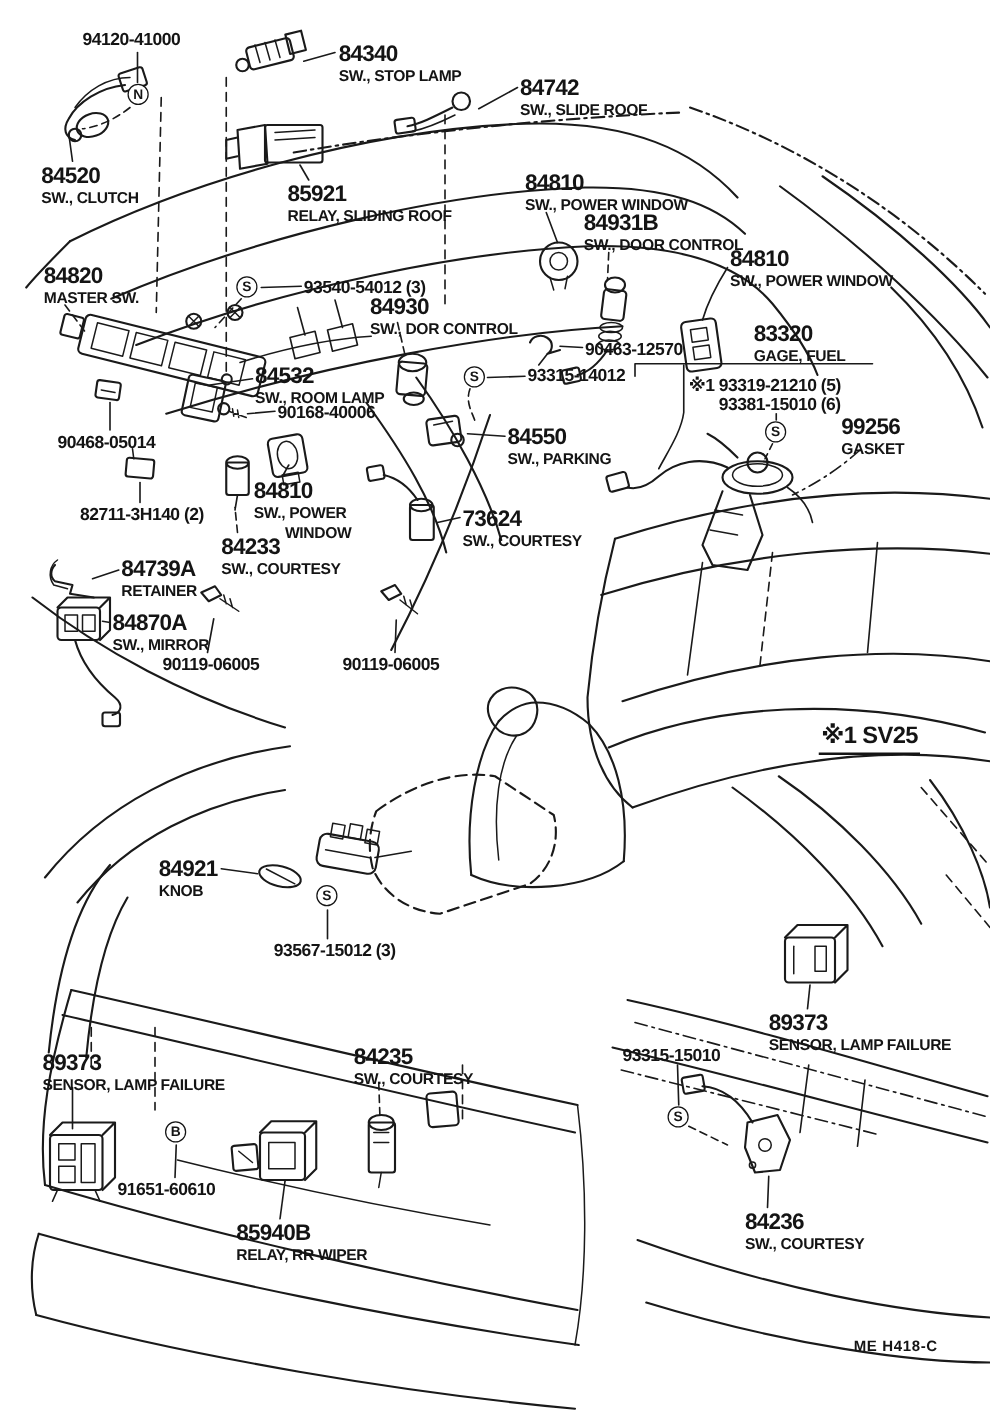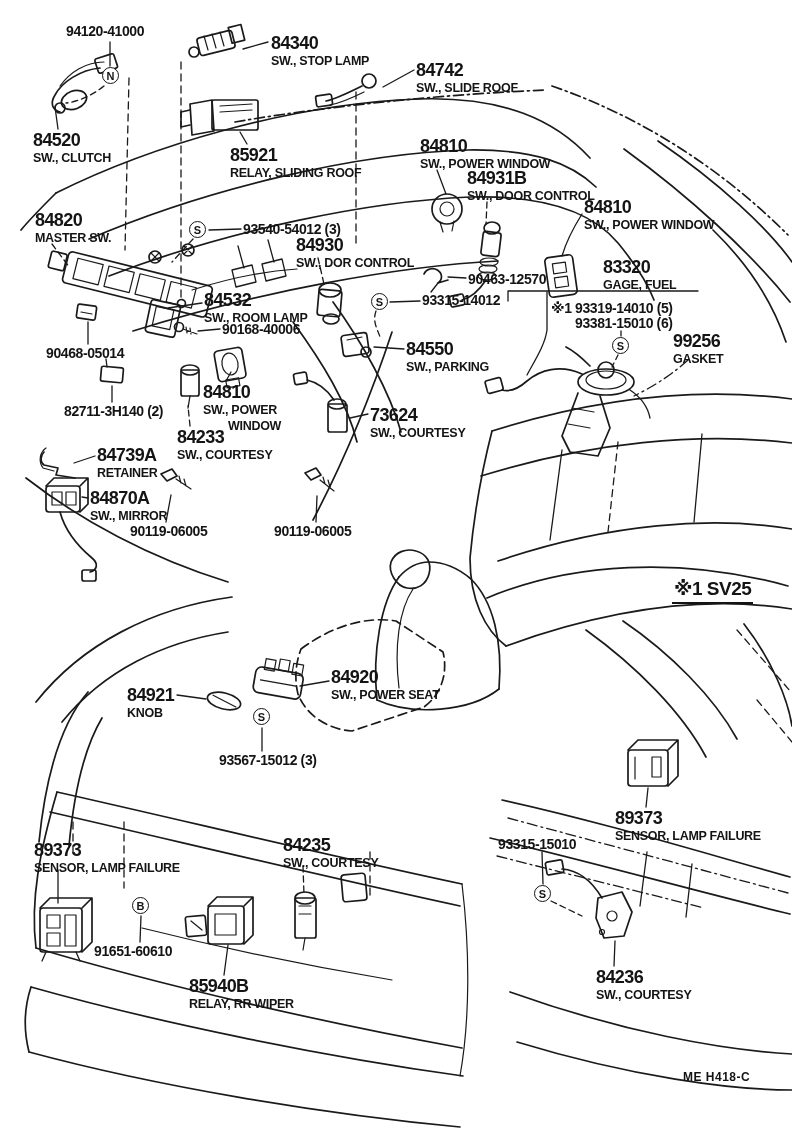--- a/index.html
+++ b/index.html
@@ -407,21 +407,21 @@
   <div class="lbl" style="left:204px;top:291px;">
     <div class="pn">84532</div>
     <div class="desc">SW., ROOM  LAMP</div>
   </div>
 
   <div class="lbl" style="left:422px;top:293px;">
     <div class="pnm">93315-14012</div>
   </div>
 
   <div class="lbl" style="left:551px;top:301px;">
-    <div class="pnm">※1 93319-14010 (5)</div>
+    <div class="pnm">※1 93319-21210 (5)</div>
   </div>
 
   <div class="lbl" style="left:575px;top:316px;">
     <div class="pnm">93381-15010 (6)</div>
   </div>
 
   <div class="lbl" style="left:673px;top:332px;">
     <div class="pn">99256</div>
     <div class="desc">GASKET</div>
   </div>
@@ -470,33 +470,29 @@
   </div>
 
   <div class="lbl" style="left:130px;top:524px;">
     <div class="pnm">90119-06005</div>
   </div>
 
   <div class="lbl" style="left:274px;top:524px;">
     <div class="pnm">90119-06005</div>
   </div>
 
-  <div class="lbl" style="left:672px;top:579px;">
+  <div class="lbl" style="left:655px;top:579px;">
     <span class="note">※1 SV25</span>
   </div>
 
   <div class="lbl" style="left:127px;top:686px;">
     <div class="pn">84921</div>
     <div class="desc">KNOB</div>
   </div>
 
-  <div class="lbl" style="left:331px;top:668px;">
-    <div class="pn">84920</div>
-    <div class="desc">SW., POWER SEAT</div>
-  </div>
 
   <div class="lbl" style="left:219px;top:753px;">
     <div class="pnm">93567-15012 (3)</div>
   </div>
 
   <div class="lbl" style="left:34px;top:841px;">
     <div class="pn">89373</div>
     <div class="desc">SENSOR, LAMP FAILURE</div>
   </div>
 

